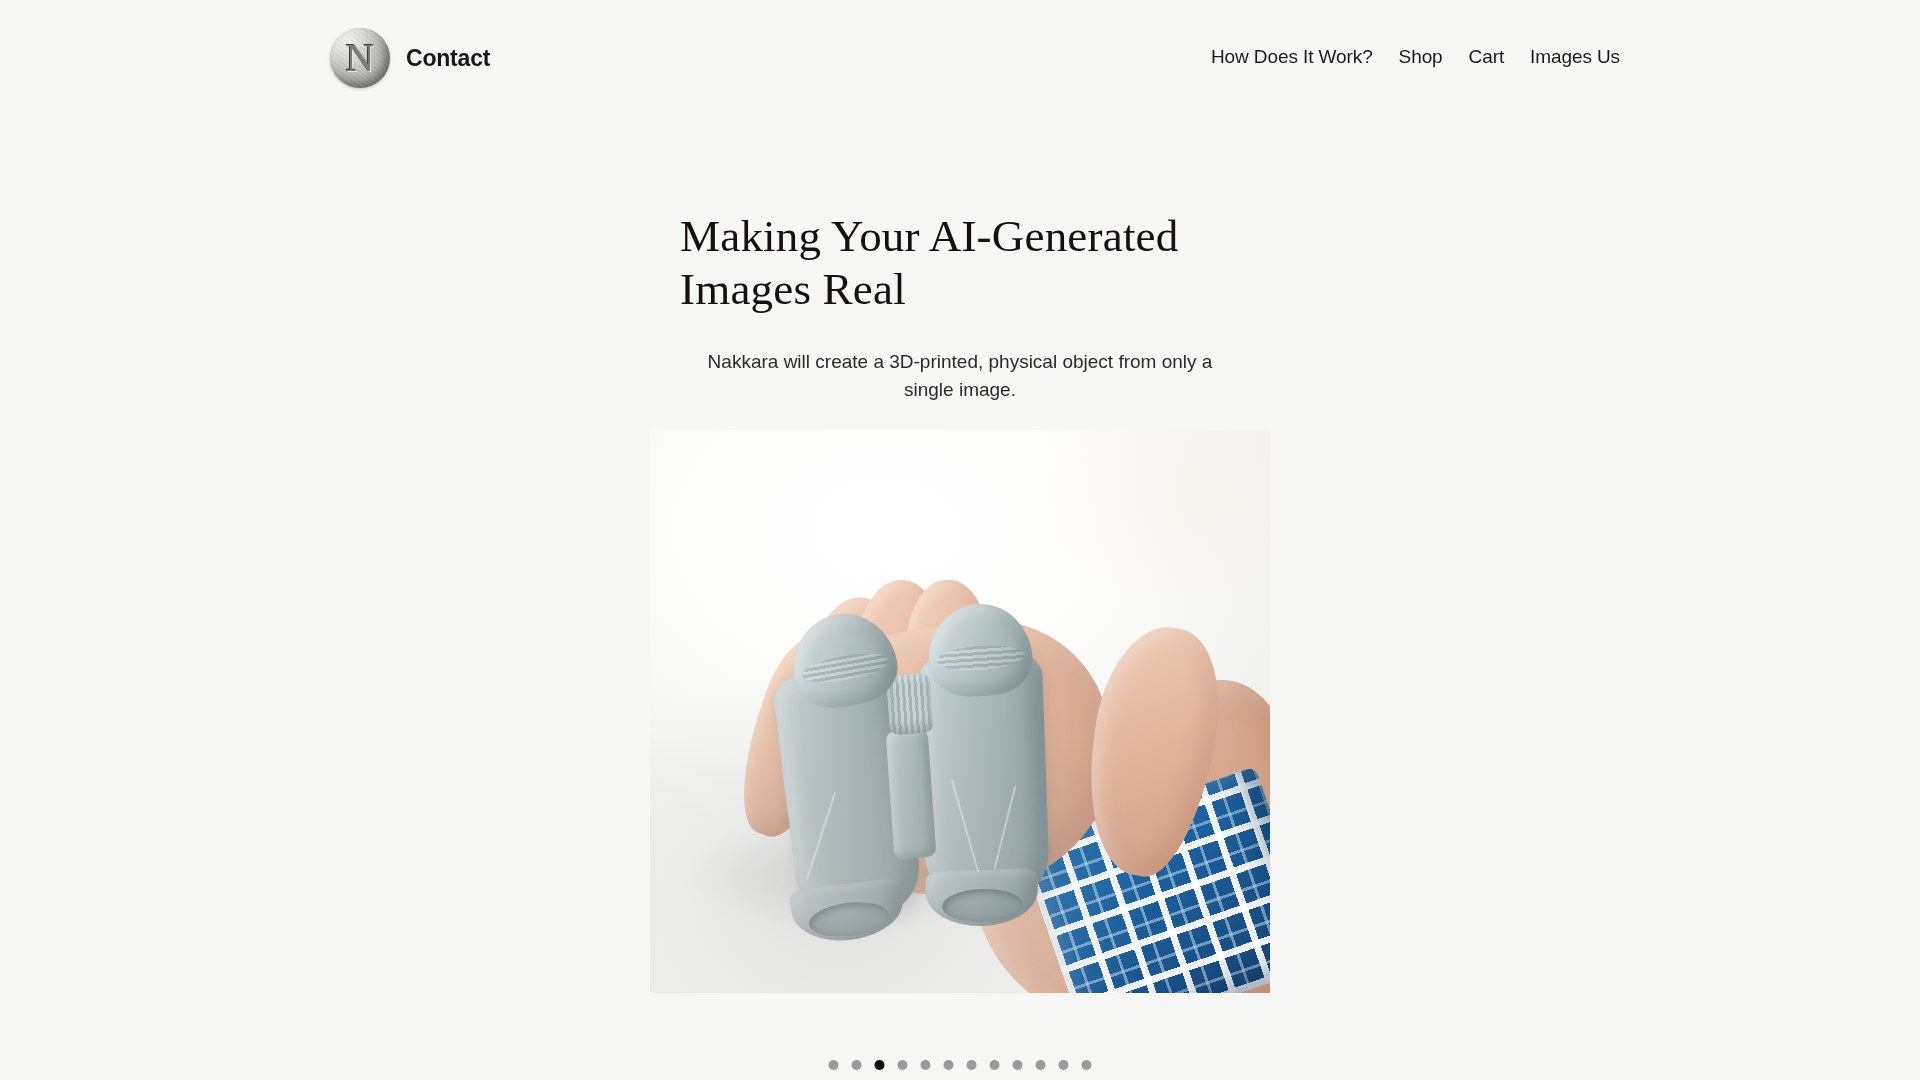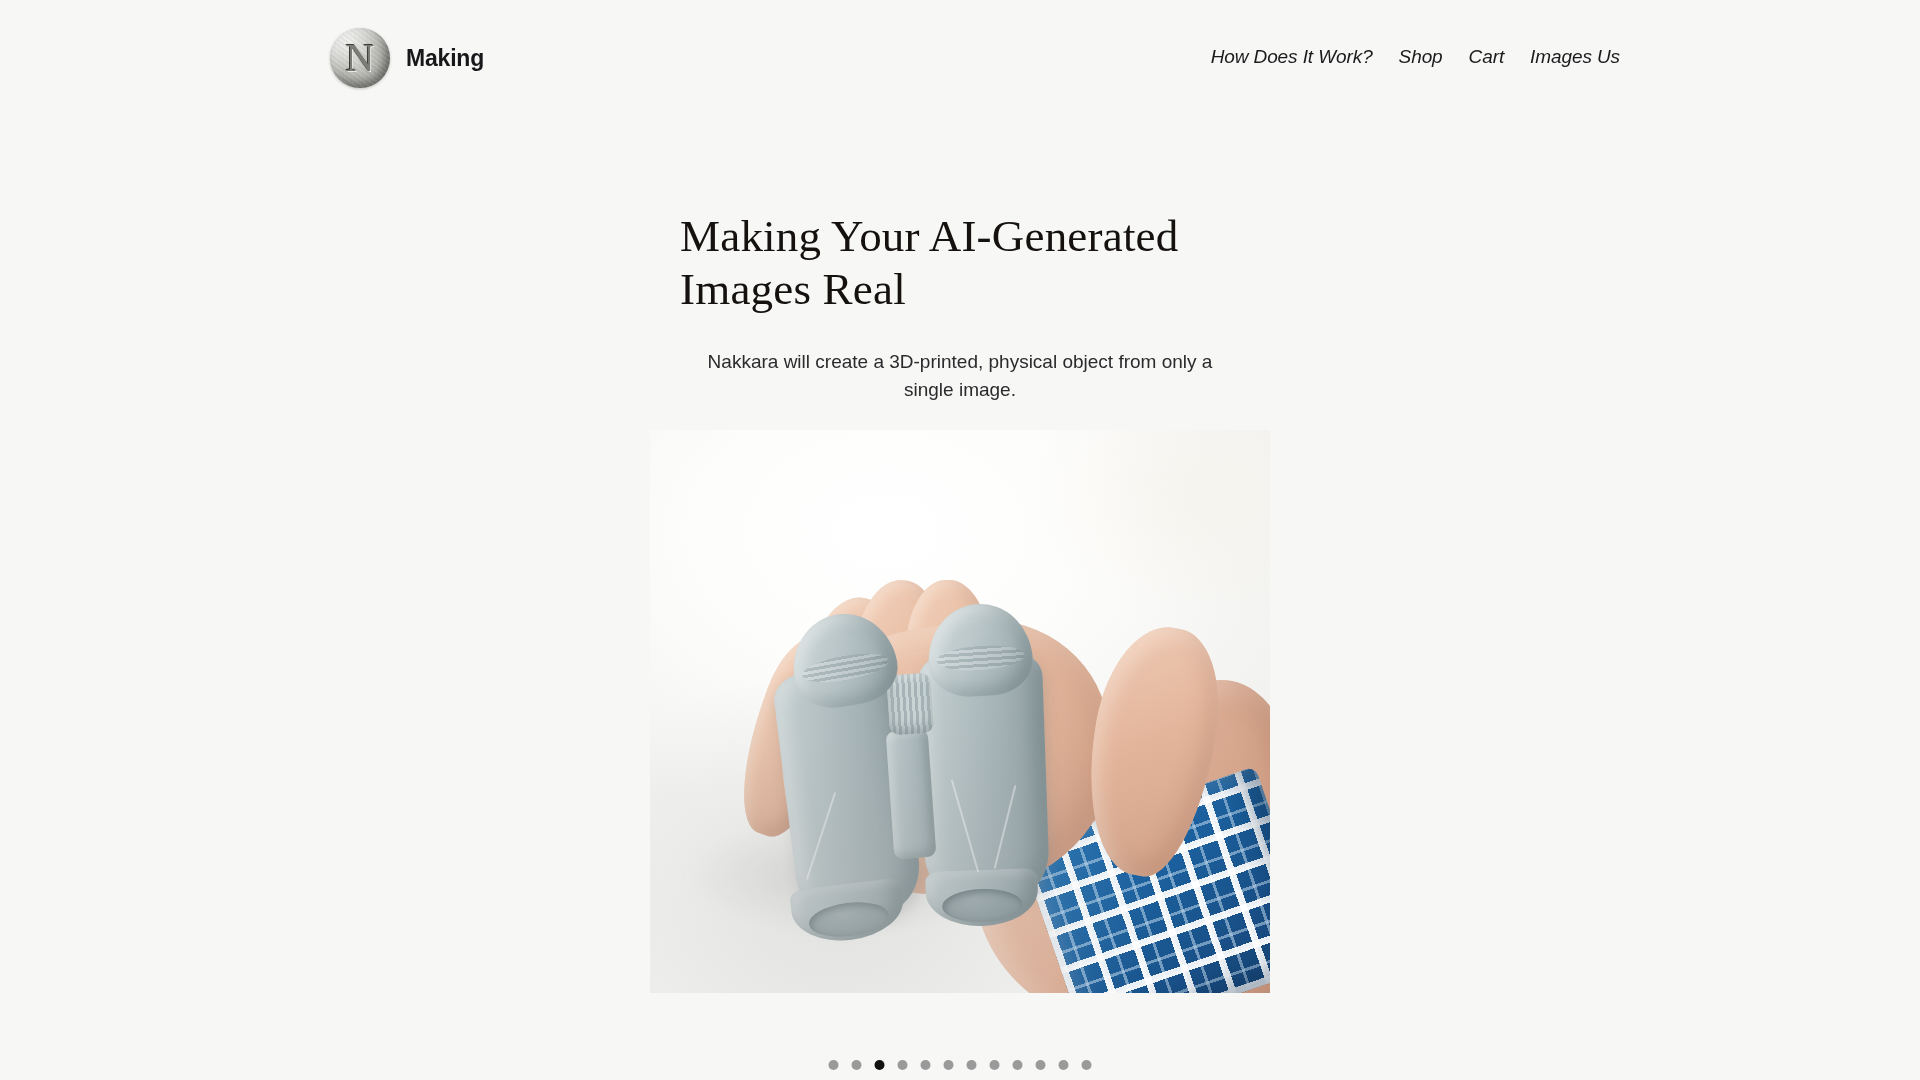--- a/index.html
+++ b/index.html
@@ -89,21 +89,20 @@
     white-space: nowrap;
   }
 
   .main-nav {
     position: absolute;
     right: 300px;
     top: 46px;
     display: flex;
     align-items: center;
     gap: 26px;
-    font-style: italic;
   }
 
   .nav-link {
     font-size: 19px;
     font-weight: 400;
     color: #1b1b1d;
     text-decoration: none;
     white-space: nowrap;
     cursor: pointer;
     letter-spacing: -0.1px;
@@ -375,21 +374,21 @@
 </style>
 </head>
 <body>
 
 <header class="site-header">
 
   <a class="brand">
     <span class="brand-logo">
       <span class="brand-logo-letter">N</span>
     </span>
-    <span class="brand-name">Making</span>
+    <span class="brand-name">Contact</span>
   </a>
 
   <nav class="main-nav">
     <a class="nav-link">How Does It Work?</a>
     <a class="nav-link">Shop</a>
     <a class="nav-link">Cart</a>
     <a class="nav-link">Images Us</a>
   </nav>
 
 </header>

